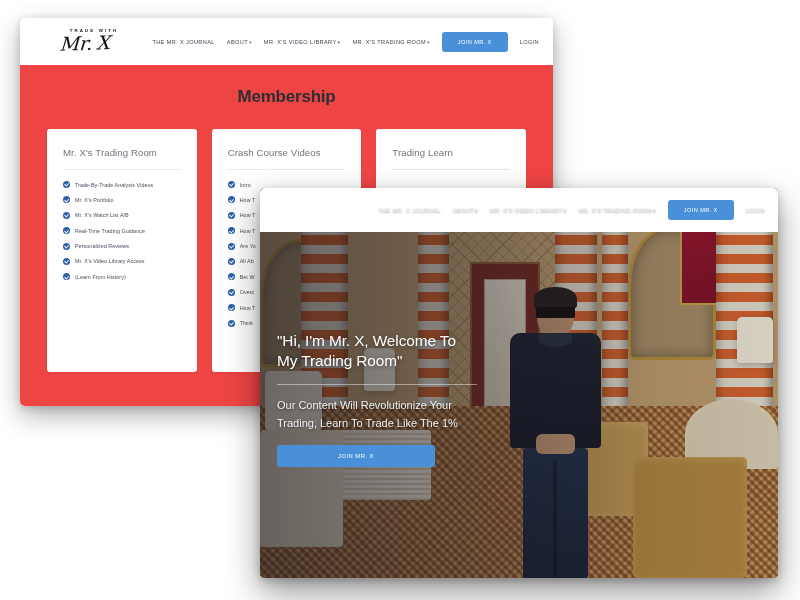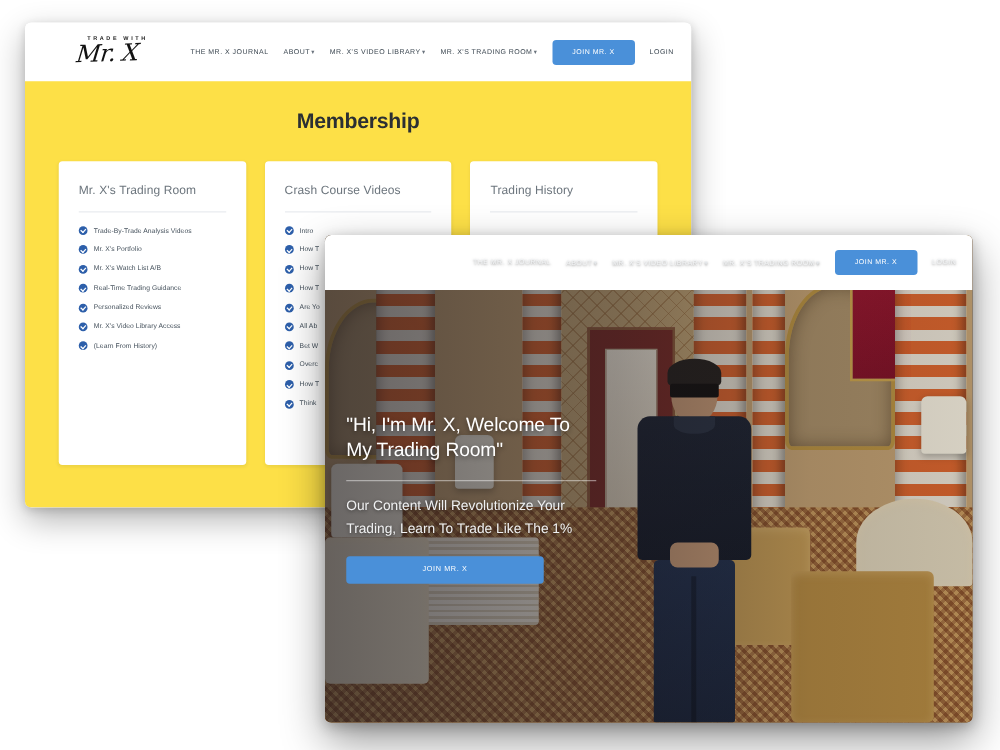--- a/index.html
+++ b/index.html
@@ -97,21 +97,21 @@
     padding: 7px 16px;
     border-radius: 3px;
     white-space: nowrap;
     cursor: pointer;
     border: none;
     font-family: inherit;
   }
 
   
   .page-body {
-    background: #fde047;
+    background: #ef4444;
     height: calc(100% - 47px);
     padding-top: 22px;
     box-sizing: border-box;
   }
 
   .page-title {
     text-align: center;
     font-size: 17px;
     font-weight: bold;
     color: #2b2f33;
@@ -532,21 +532,21 @@
               <span class="feature-text">How T</span>
             </li>
             <li class="feature-item">
               <span class="check-badge"></span>
               <span class="feature-text">Think</span>
             </li>
           </ul>
         </div>
 
         <div class="card">
-          <div class="card-title">Trading History</div>
+          <div class="card-title">Trading Learn</div>
           <div class="card-divider"></div>
           <ul class="feature-list"></ul>
         </div>
 
       </div>
     </div>
   </div>
 
   <div class="window-front">
 

